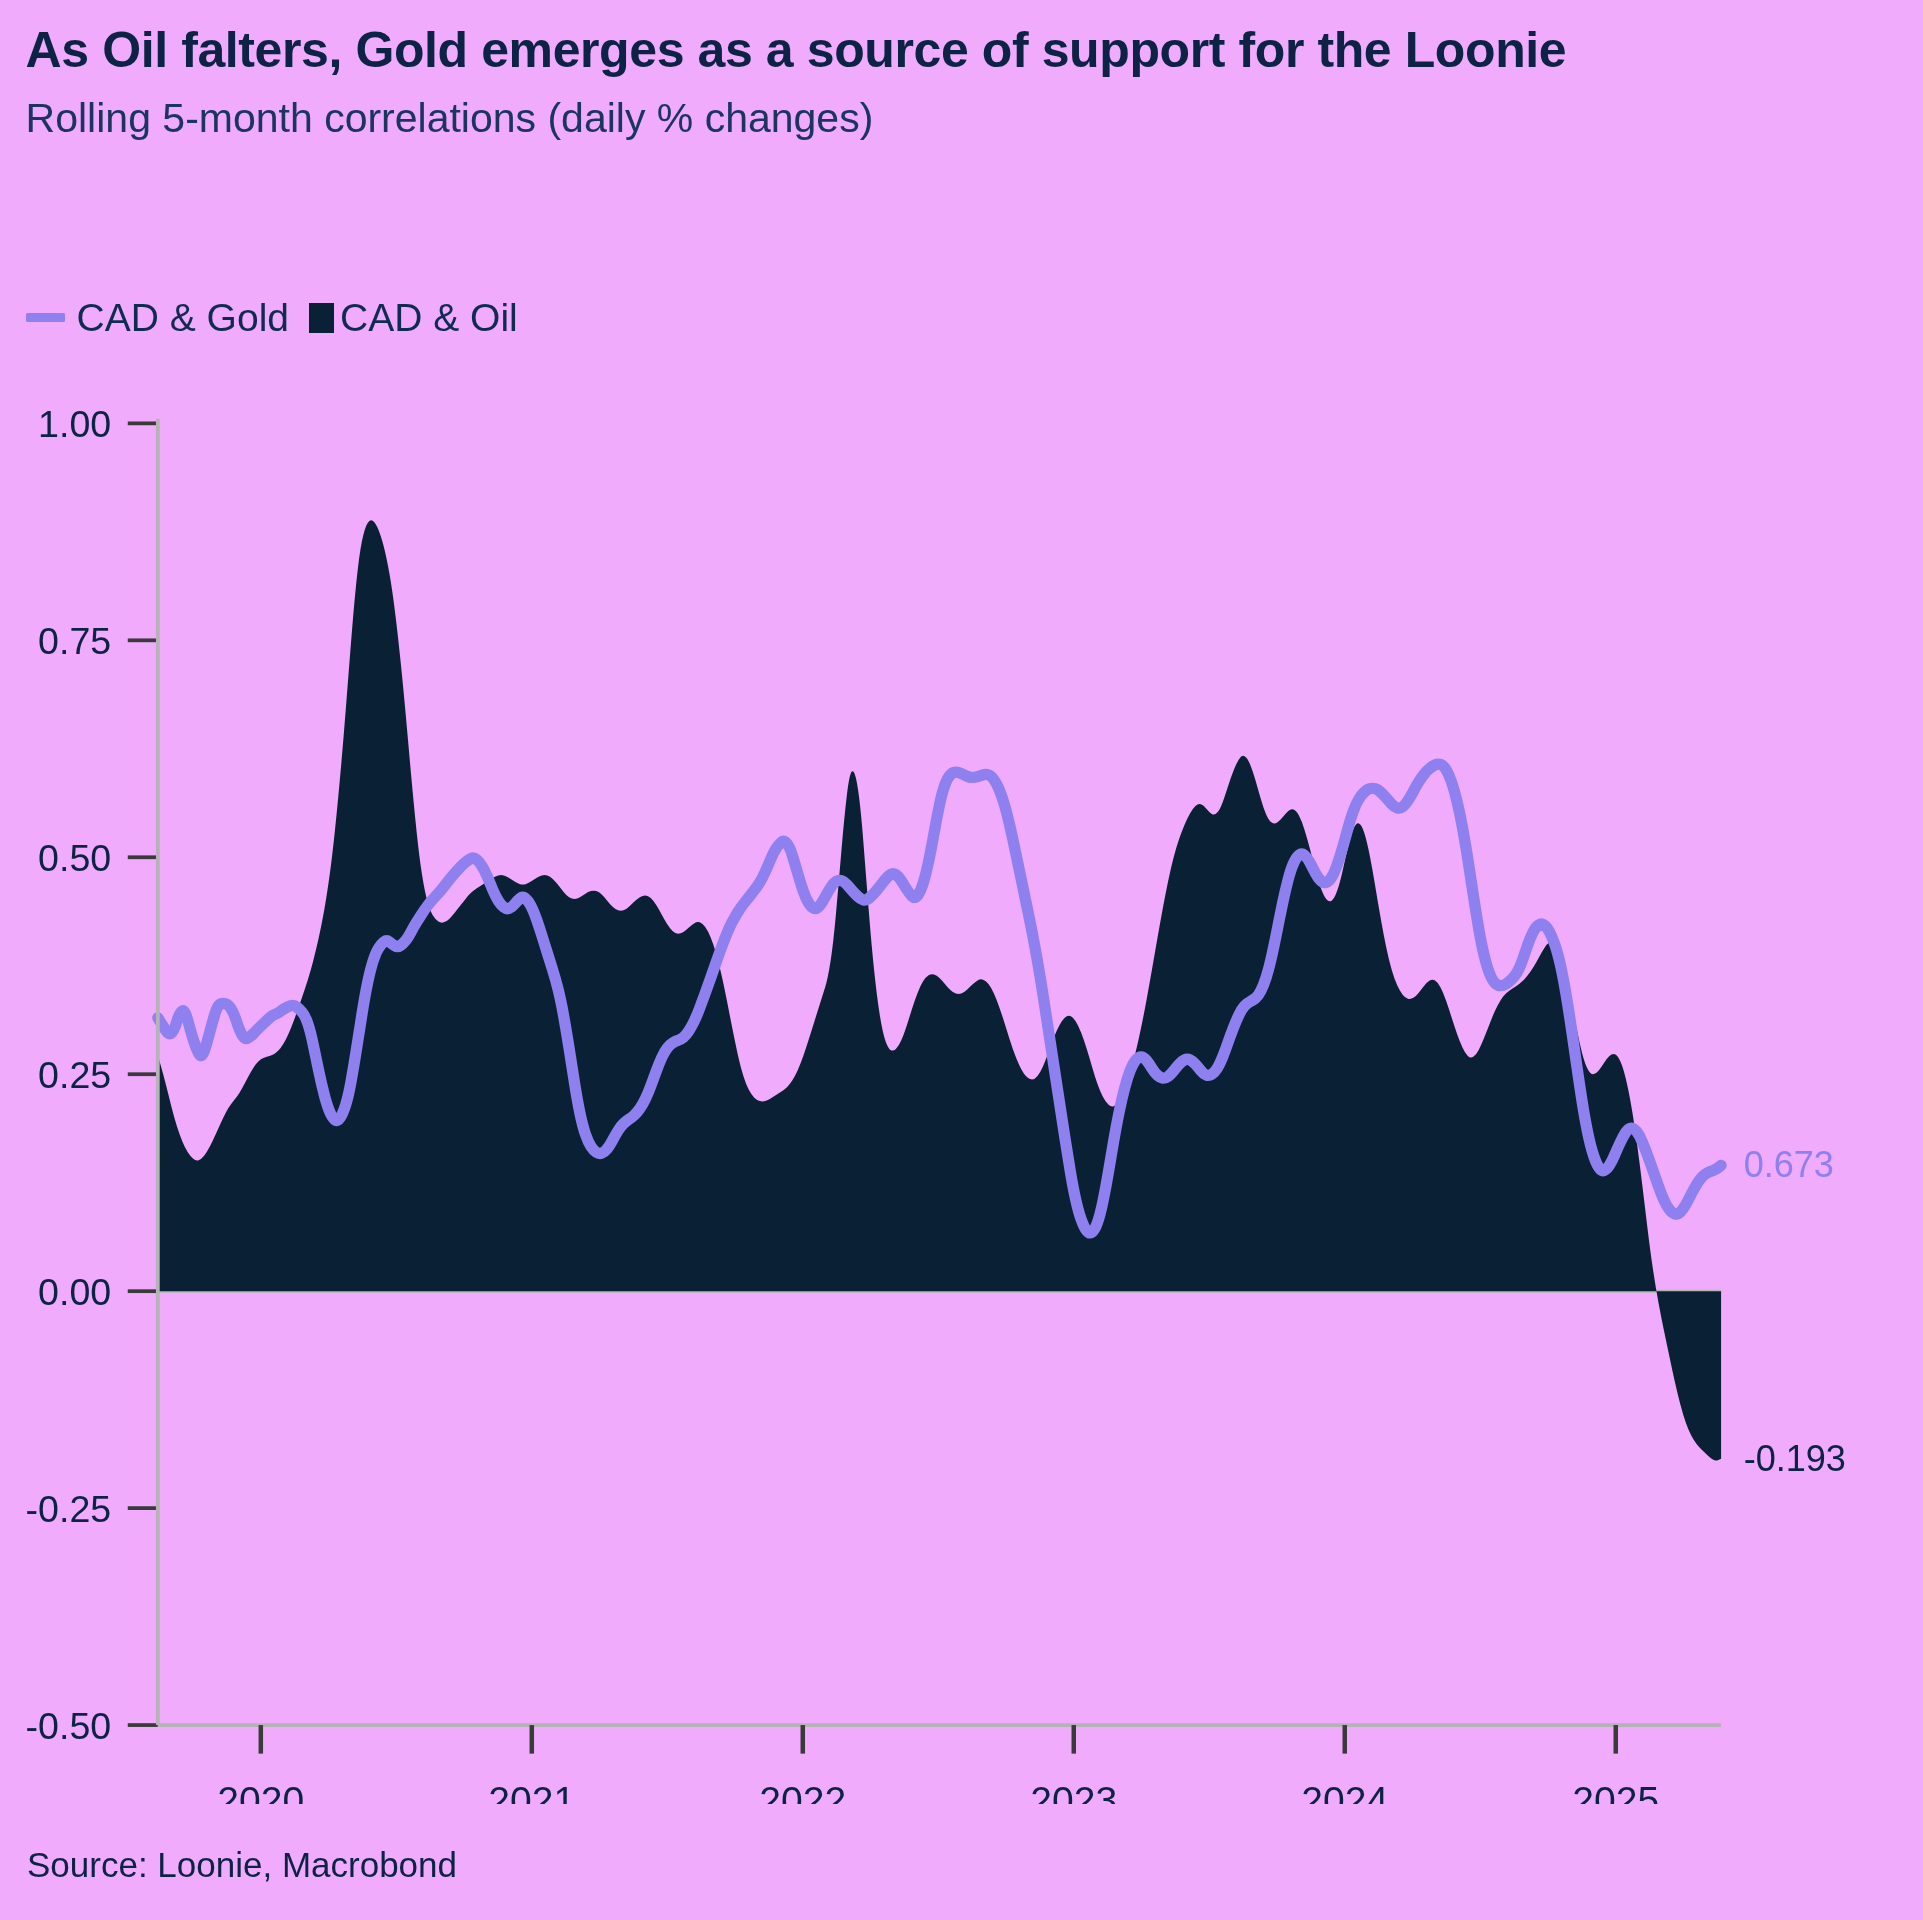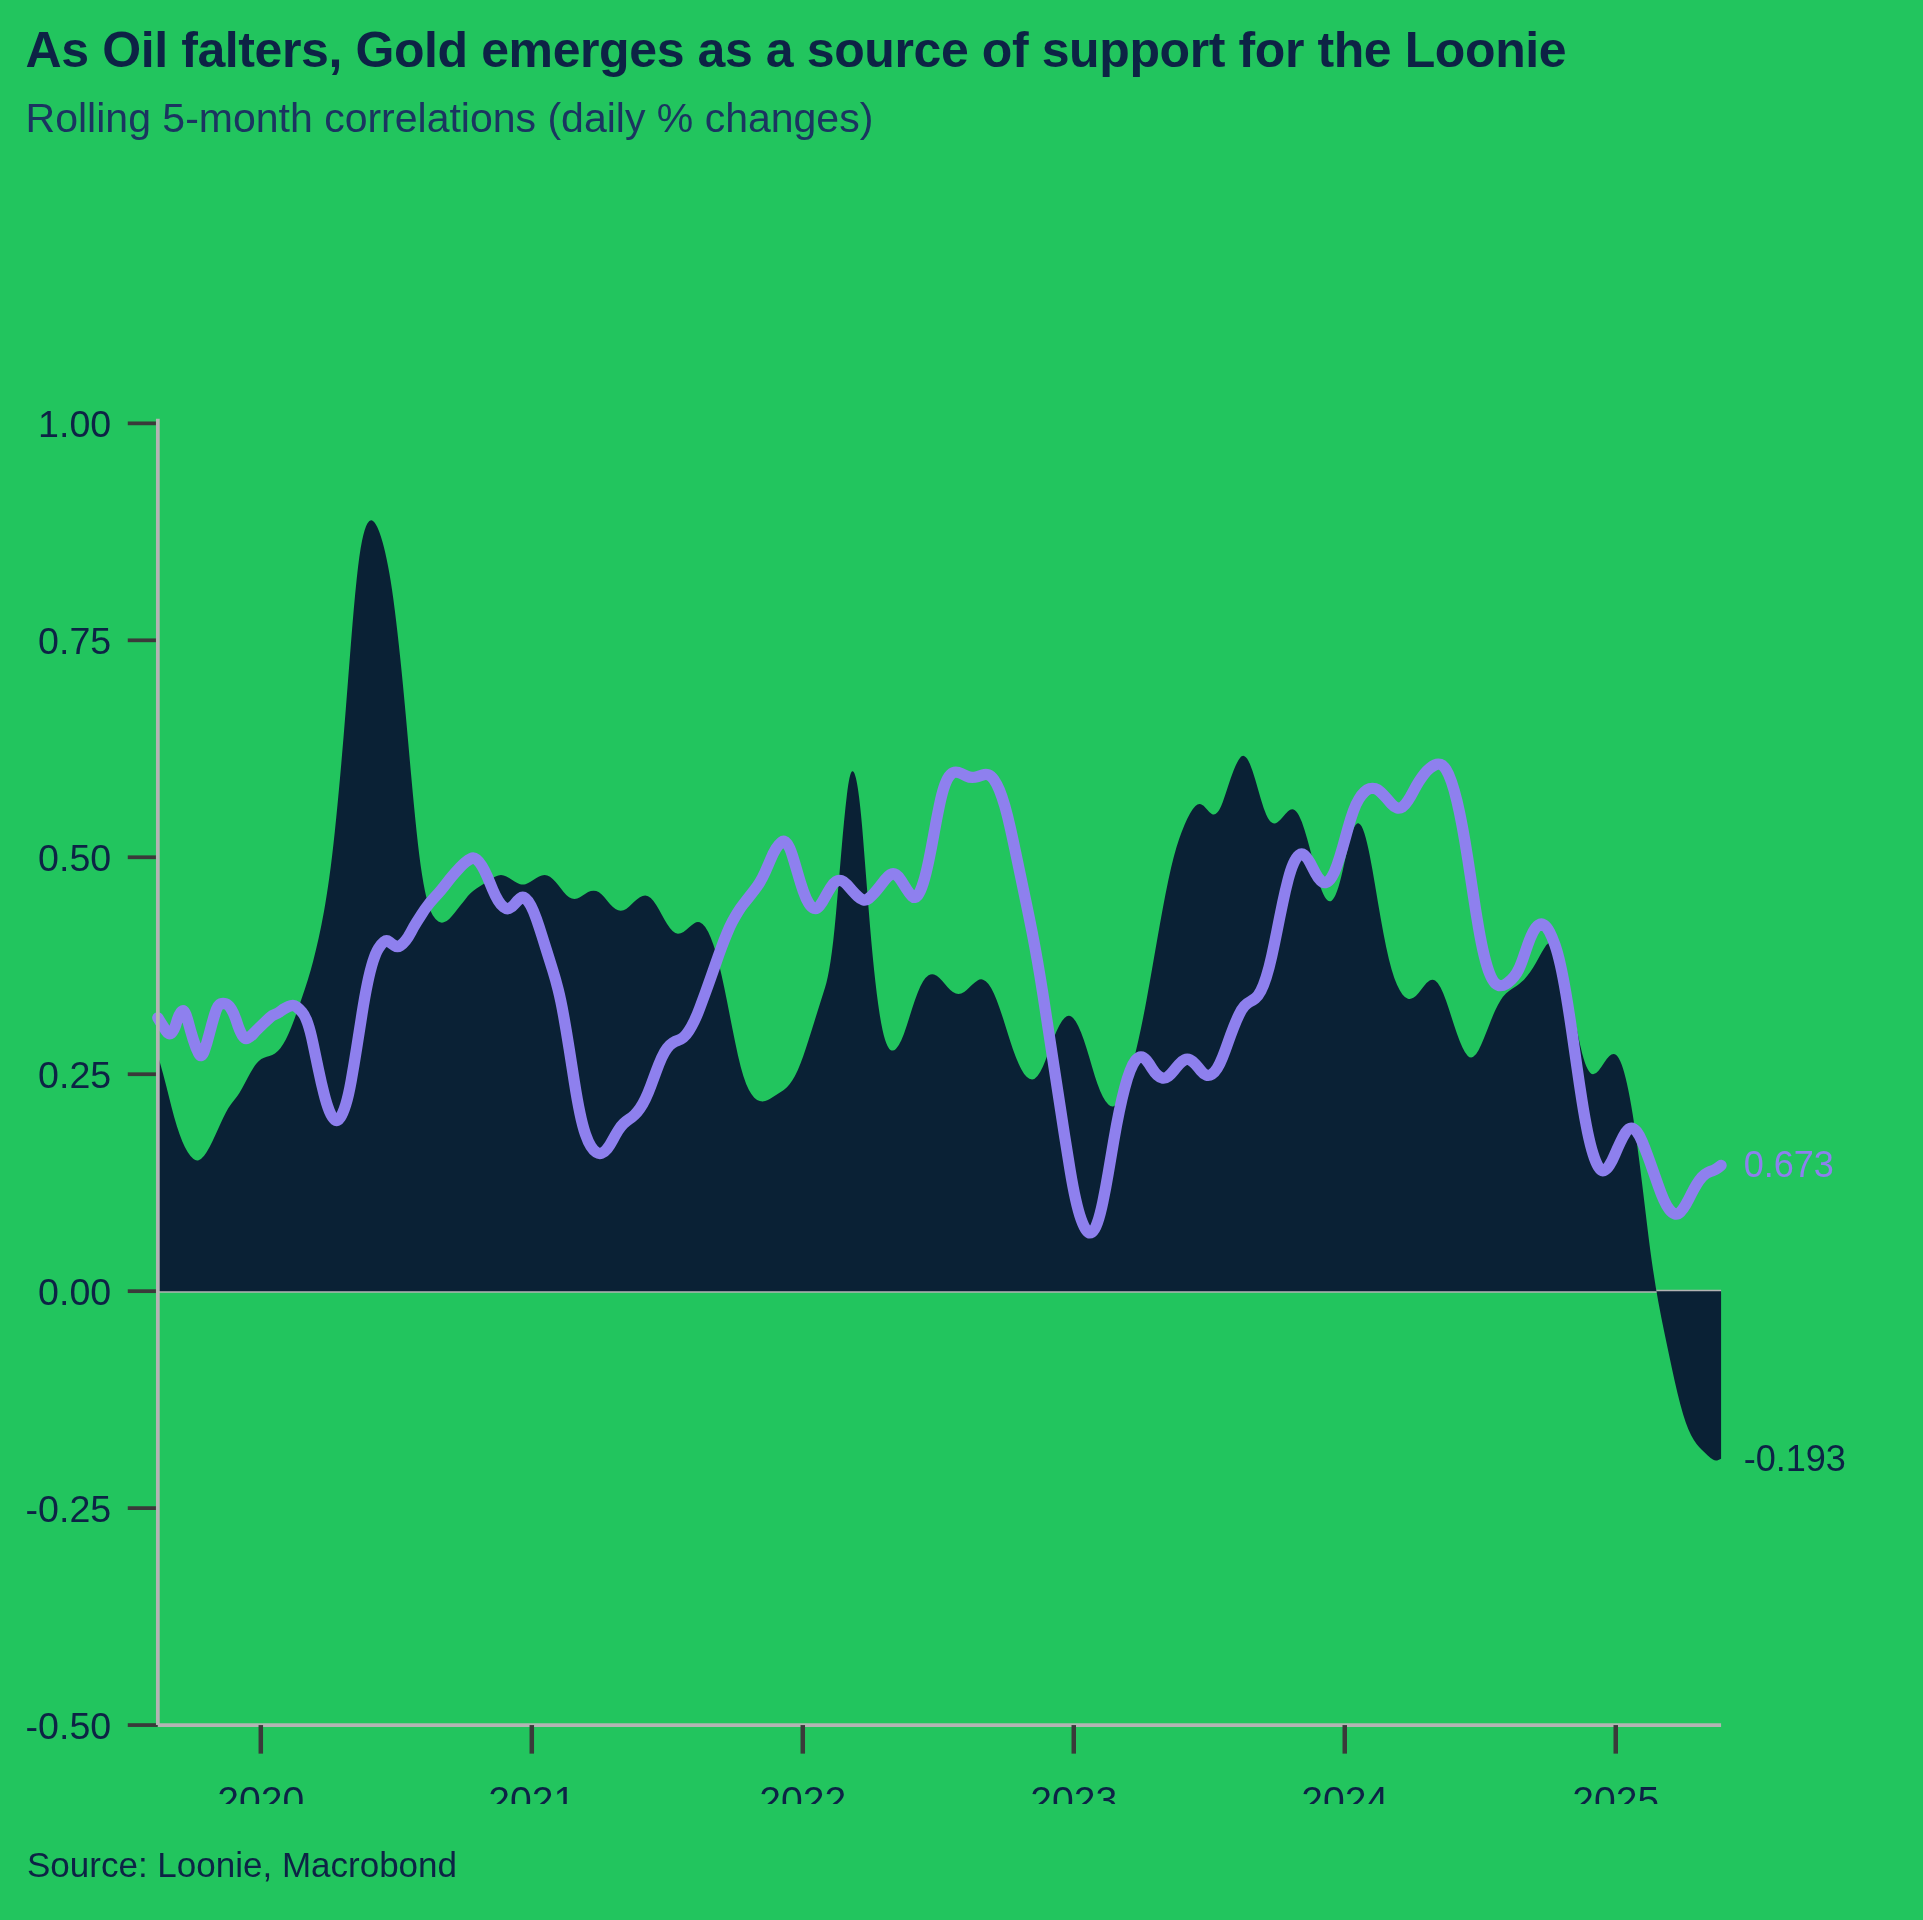--- a/index.html
+++ b/index.html
@@ -11,21 +11,21 @@
     width: 1924px;
     height: 1920px;
     font-family: "Liberation Sans", sans-serif;
     color: #0d2345;
     overflow: hidden;
   }
   #root {
     position: relative;
     width: 1924px;
     height: 1920px;
-    background: #22c55e;
+    background: #f0abfc;
   }
 
   
   #header {
     position: absolute;
     left: 25.6px;
     top: 21px;
     width: 1804px;
   }
   #chart-title {
@@ -120,20 +120,30 @@
 </head>
 <body>
 
 <div id="root">
 
   <div id="header">
     <h1 id="chart-title">As Oil falters, Gold emerges as a source of support for the Loonie</h1>
     <p id="chart-subtitle">Rolling 5-month correlations (daily % changes)</p>
   </div>
 
+  <div id="legend">
+    <div class="legend-entry">
+      <span class="legend-swatch-line" style="background: rgb(142, 128, 238);"></span>
+      <span class="legend-label">CAD &amp; Gold</span>
+    </div>
+    <div class="legend-entry">
+      <span class="legend-swatch-square" style="background: rgb(10, 33, 53);"></span>
+      <span class="legend-label">CAD &amp; Oil</span>
+    </div>
+  </div>
 
   <div id="plot-wrap">
     <svg id="plot-svg" width="1924" height="1428" viewBox="0 0 2560 1900">
       <g id="g-ygrid">
           <line x1="170" x2="210" y1="63" y2="63" stroke="#3a3a3a" stroke-width="5"></line>
           <line x1="170" x2="210" y1="351.6666666666667" y2="351.6666666666667" stroke="#3a3a3a" stroke-width="5"></line>
           <line x1="170" x2="210" y1="640.3333333333334" y2="640.3333333333334" stroke="#3a3a3a" stroke-width="5"></line>
           <line x1="170" x2="210" y1="929" y2="929" stroke="#3a3a3a" stroke-width="5"></line>
           <line x1="170" x2="210" y1="1217.6666666666667" y2="1217.6666666666667" stroke="#3a3a3a" stroke-width="5"></line>
           <line x1="170" x2="210" y1="1506.3333333333333" y2="1506.3333333333333" stroke="#3a3a3a" stroke-width="5"></line>

